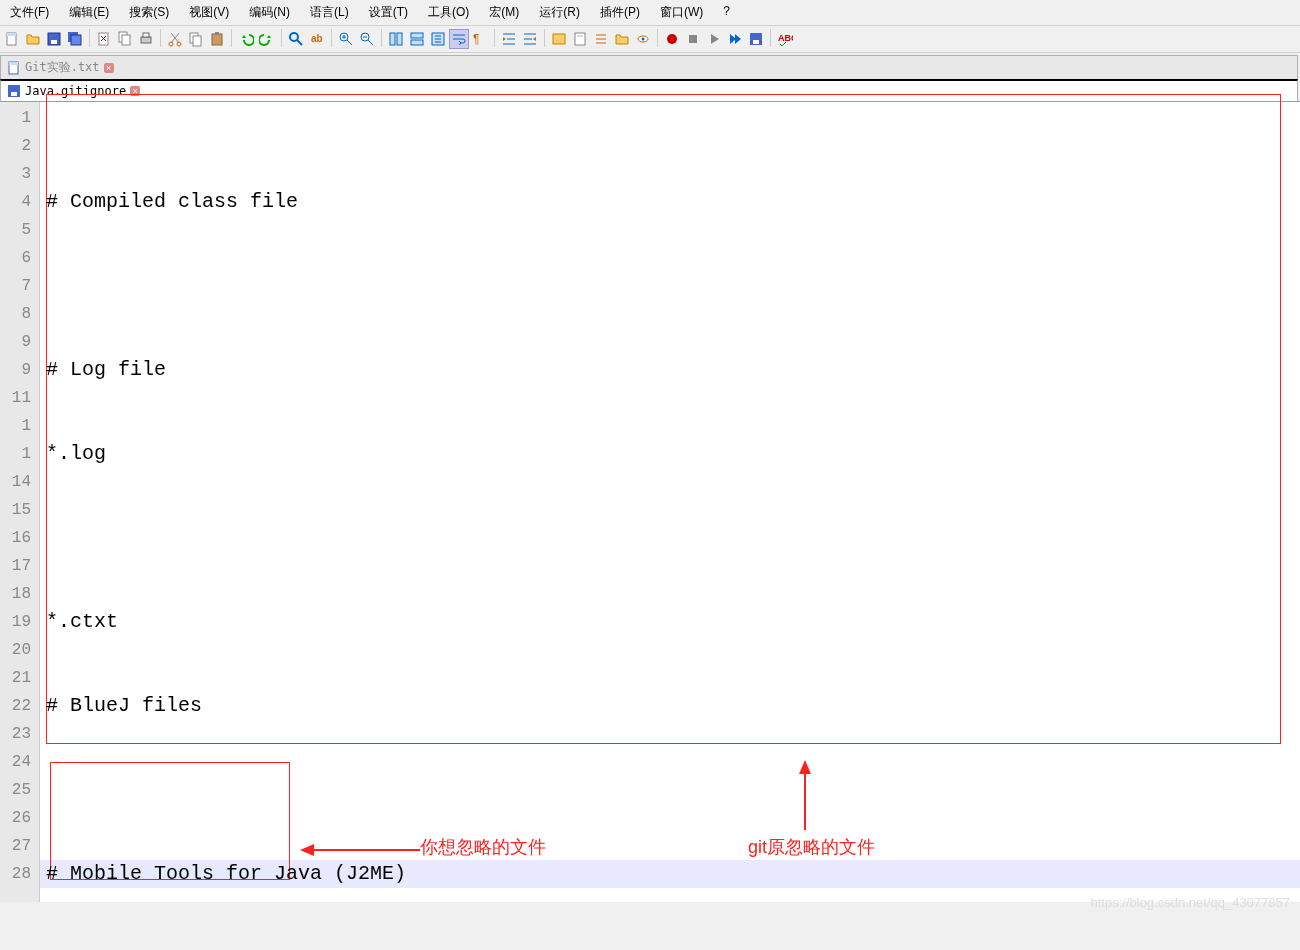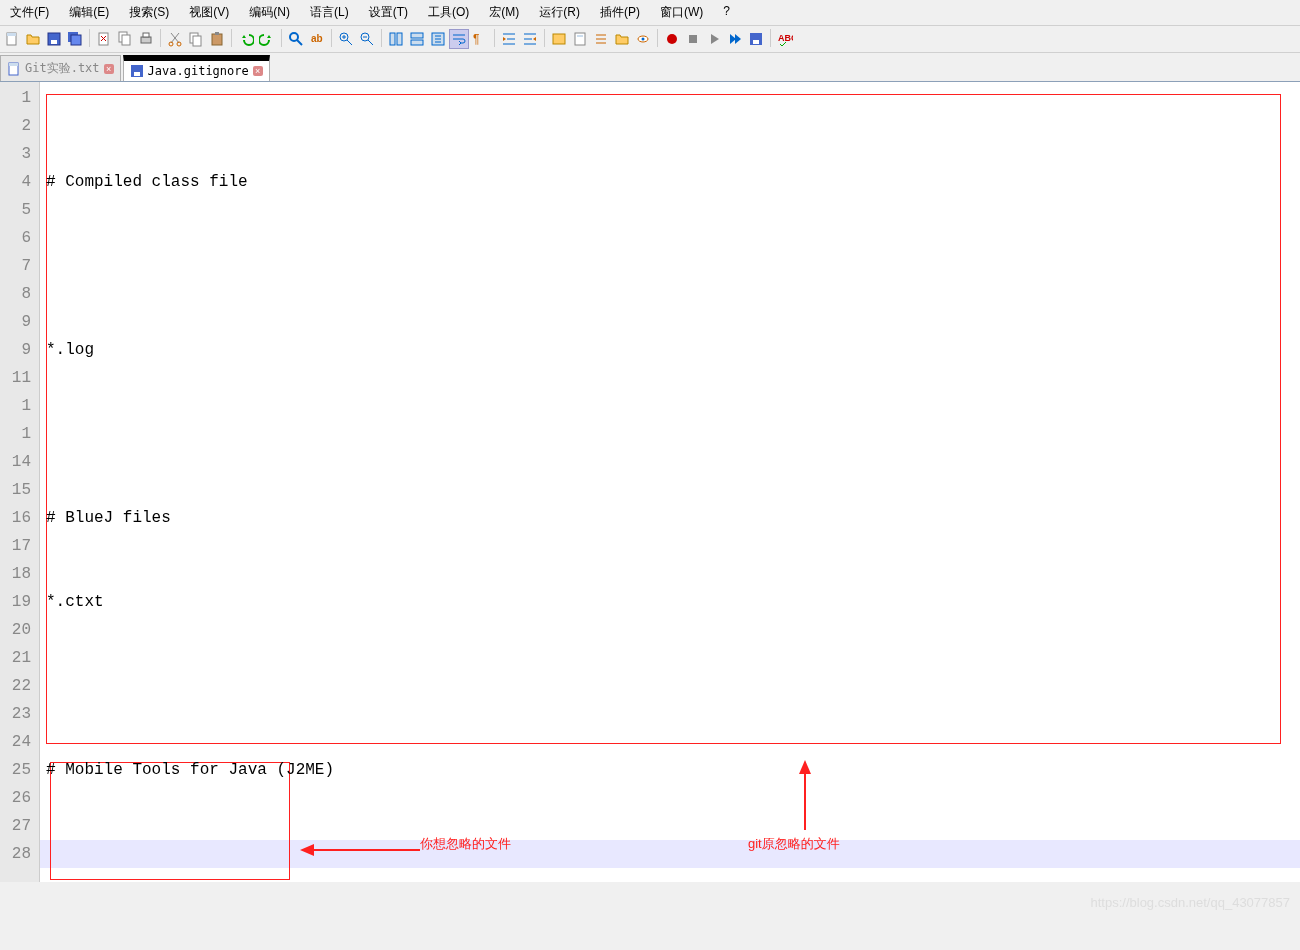--- a/index.html
+++ b/index.html
@@ -45,36 +45,37 @@
   height: 18px;
   background: #ccc;
   margin: 0 3px;
 }
 .toolbar svg { width: 16px; height: 16px; }
 .tabbar {
   display: flex;
   background: #f0f0f0;
   border-bottom: 1px solid #8ca0b8;
   padding-top: 2px;
+  flex-direction: column;
 }
 .tab {
   display: flex;
   align-items: center;
   padding: 3px 6px;
   border: 1px solid #b0b0b0;
   border-bottom: none;
   margin-right: 2px;
   background: #e8e8e8;
   cursor: pointer;
   font-size: 12px;
   gap: 4px;
 }
 .tab.active {
   background: #fff;
-  border-top: 6px solid #000000;
+  border-top: 2px solid #000000;
 }
 .tab .close-x {
   width: 10px; height: 10px;
   background: #d88;
   color: #fff;
   font-size: 9px;
   line-height: 10px;
   text-align: center;
   border-radius: 2px;
 }
@@ -93,21 +94,21 @@
   font-family: Consolas, "Courier New", monospace;
   font-size: 16px;
   line-height: 28px;
   border-right: 1px solid #ccc;
   min-width: 40px;
   user-select: none;
 }
 .code {
   flex: 1;
   font-family: Consolas, "Courier New", monospace;
-  font-size: 16px;
+  font-size: 20px;
   line-height: 28px;
   padding: 2px 0 2px 6px;
   white-space: pre;
   color: #000;
   position: relative;
 }
 .current-line {
   position: absolute;
   left: 0; right: 0;
   height: 28px;
@@ -121,21 +122,21 @@
   pointer-events: none;
 }
 .red-box-2 {
   position: absolute;
   border: 1px solid #ff2020;
   pointer-events: none;
 }
 .annot {
   position: absolute;
   color: #ff2020;
-  font-size: 13px;
+  font-size: 18px;
   font-family: "Microsoft YaHei", sans-serif;
 }
 .arrow {
   position: absolute;
 }
 .watermark {
   position: absolute;
   right: 10px;
   bottom: 40px;
   color: #ddd;
@@ -417,24 +418,25 @@
       <div>24</div>
       <div>25</div>
       <div>26</div>
       <div>27</div>
       <div>28</div>
     </div>
   <div class="code">
     <div class="current-line" style="top:758px"></div>
     <div class="code-line"># Compiled class file</div>
     <div class="code-line">&nbsp;</div>
+    <div class="code-line"># Log file</div>
     <div class="code-line">*.log</div>
     <div class="code-line">&nbsp;</div>
+    <div class="code-line">*.ctxt</div>
     <div class="code-line"># BlueJ files</div>
-    <div class="code-line">*.ctxt</div>
     <div class="code-line">&nbsp;</div>
     <div class="code-line"># Mobile Tools for Java (J2ME)</div>
     
     
     
     
     
     
     
     

